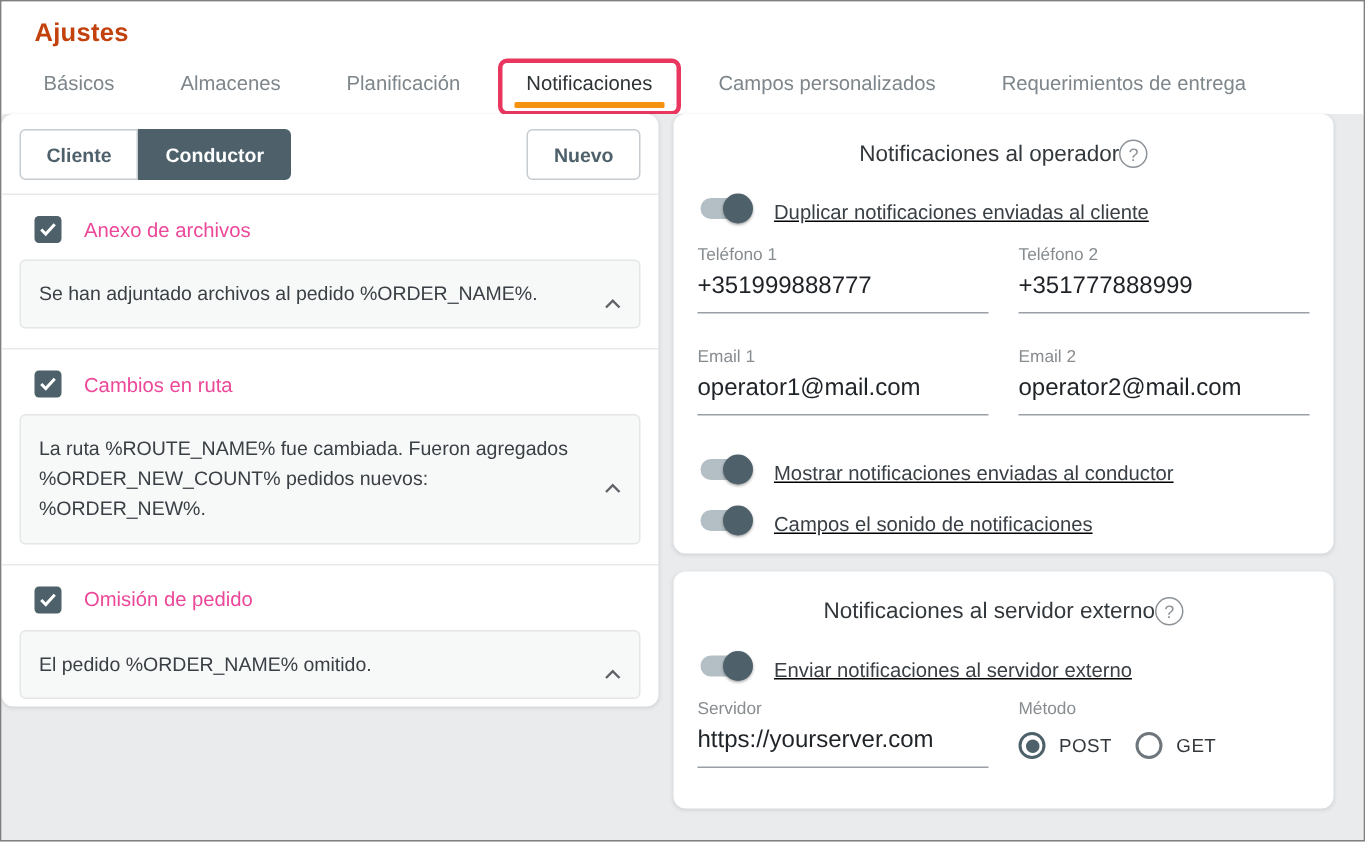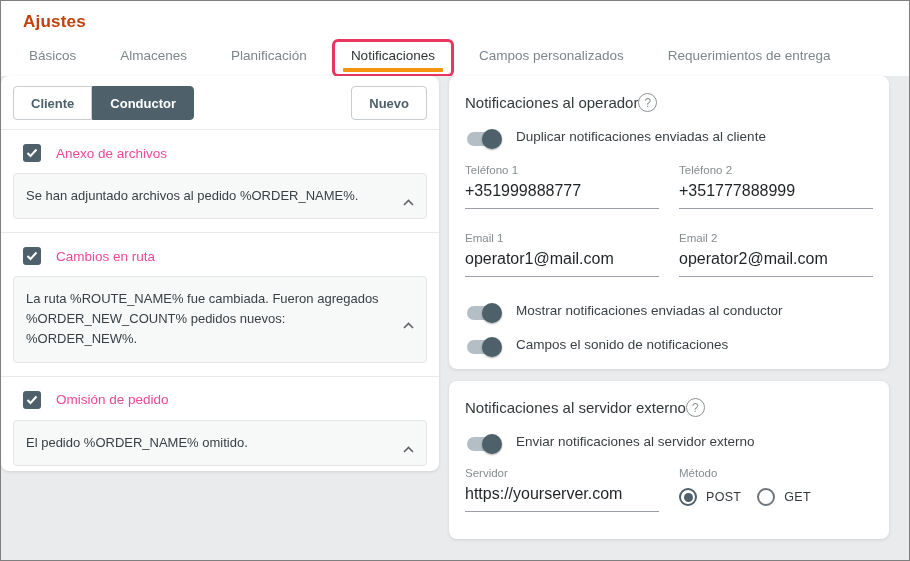--- a/index.html
+++ b/index.html
@@ -59,28 +59,28 @@
     position:relative; background:#f7f8f8; border:1px solid #e4e6e8; border-radius:4px;
     padding:12px 36px 12px 12px; font-size:13px; color:#393f44; line-height:1.55;
     overflow-wrap:anywhere; cursor:text;
   }
   .chevron { position:absolute; right:12px; top:50%; margin-top:-4px; cursor:pointer; }
   
   .right-col { width:440px; display:flex; flex-direction:column; gap:12px; }
   .rcard { padding:14px 16px; }
   .operator-card { height:293px; }
   .server-card { height:158px; }
-  .card-title-row { display:flex; justify-content:flex-start; align-items:center; padding-top:3px; }
+  .card-title-row { display:flex; justify-content:center; align-items:center; padding-top:3px; }
   .card-title { font-size:15px; color:#33383c; }
   .help {
     width:19px; height:19px; border:1.5px solid #8d9297; border-radius:50%;
     color:#8d9297; font-size:12px; line-height:1; display:flex; align-items:center;
     justify-content:center; cursor:pointer; flex:none;
   }
-  .toggle-row { display:flex; align-items:flex-start; margin-top:17px; }
+  .toggle-row { display:flex; align-items:flex-end; margin-top:17px;text-decoration:underline; }
   .toggle { position:relative; width:32px; height:14px; background:#b3bfc4; border-radius:7px; margin:3px 2px; flex:none; cursor:pointer; }
   .toggle .thumb {
     position:absolute; right:-3px; top:-3px; width:20px; height:20px;
     background:#4e616b; border-radius:50%; box-shadow:0 1px 2px rgba(0,0,0,.35);
   }
   .toggle-label { font-size:13.5px; color:#393f44; margin-left:15px; }
   .fields-grid { display:grid; grid-template-columns:1fr 1fr; column-gap:20px; row-gap:23px; margin-top:15px; }
   .field-label { font-size:11.5px; color:#868c90; display:block; }
   .field-input {
     border:none; border-bottom:1px solid #9aa0a6; width:100%; font-size:16px; color:#1f2327;

